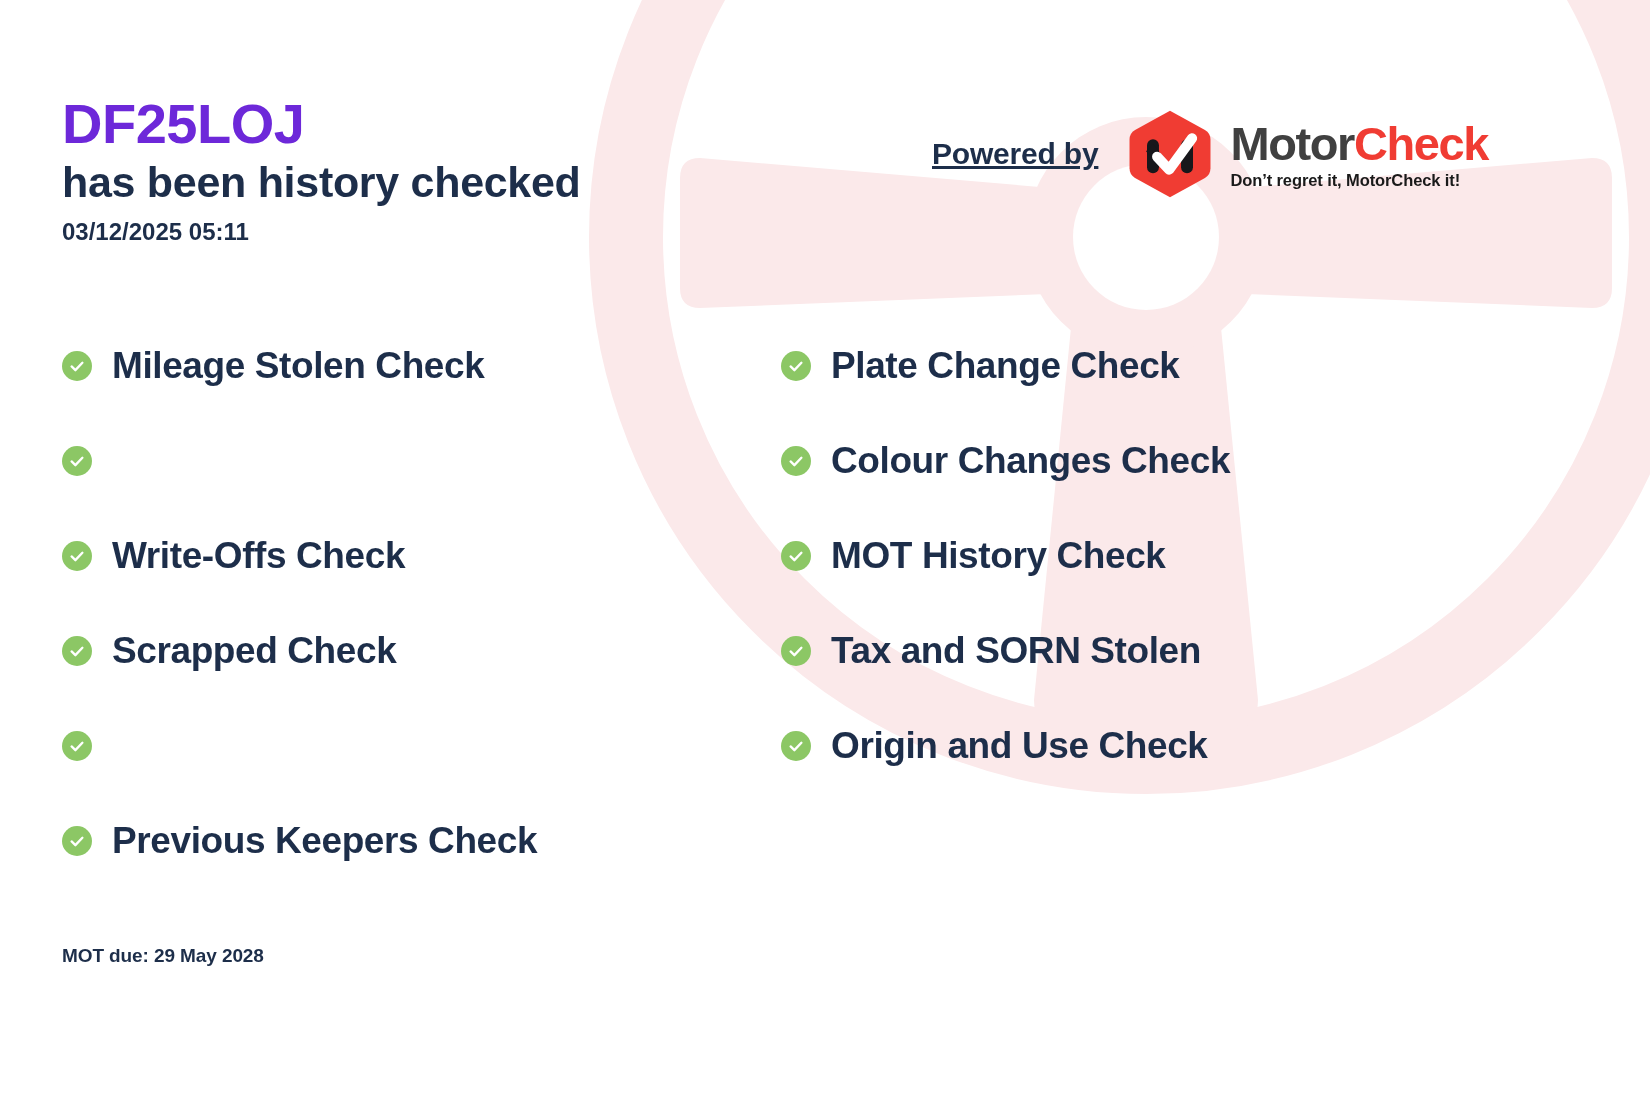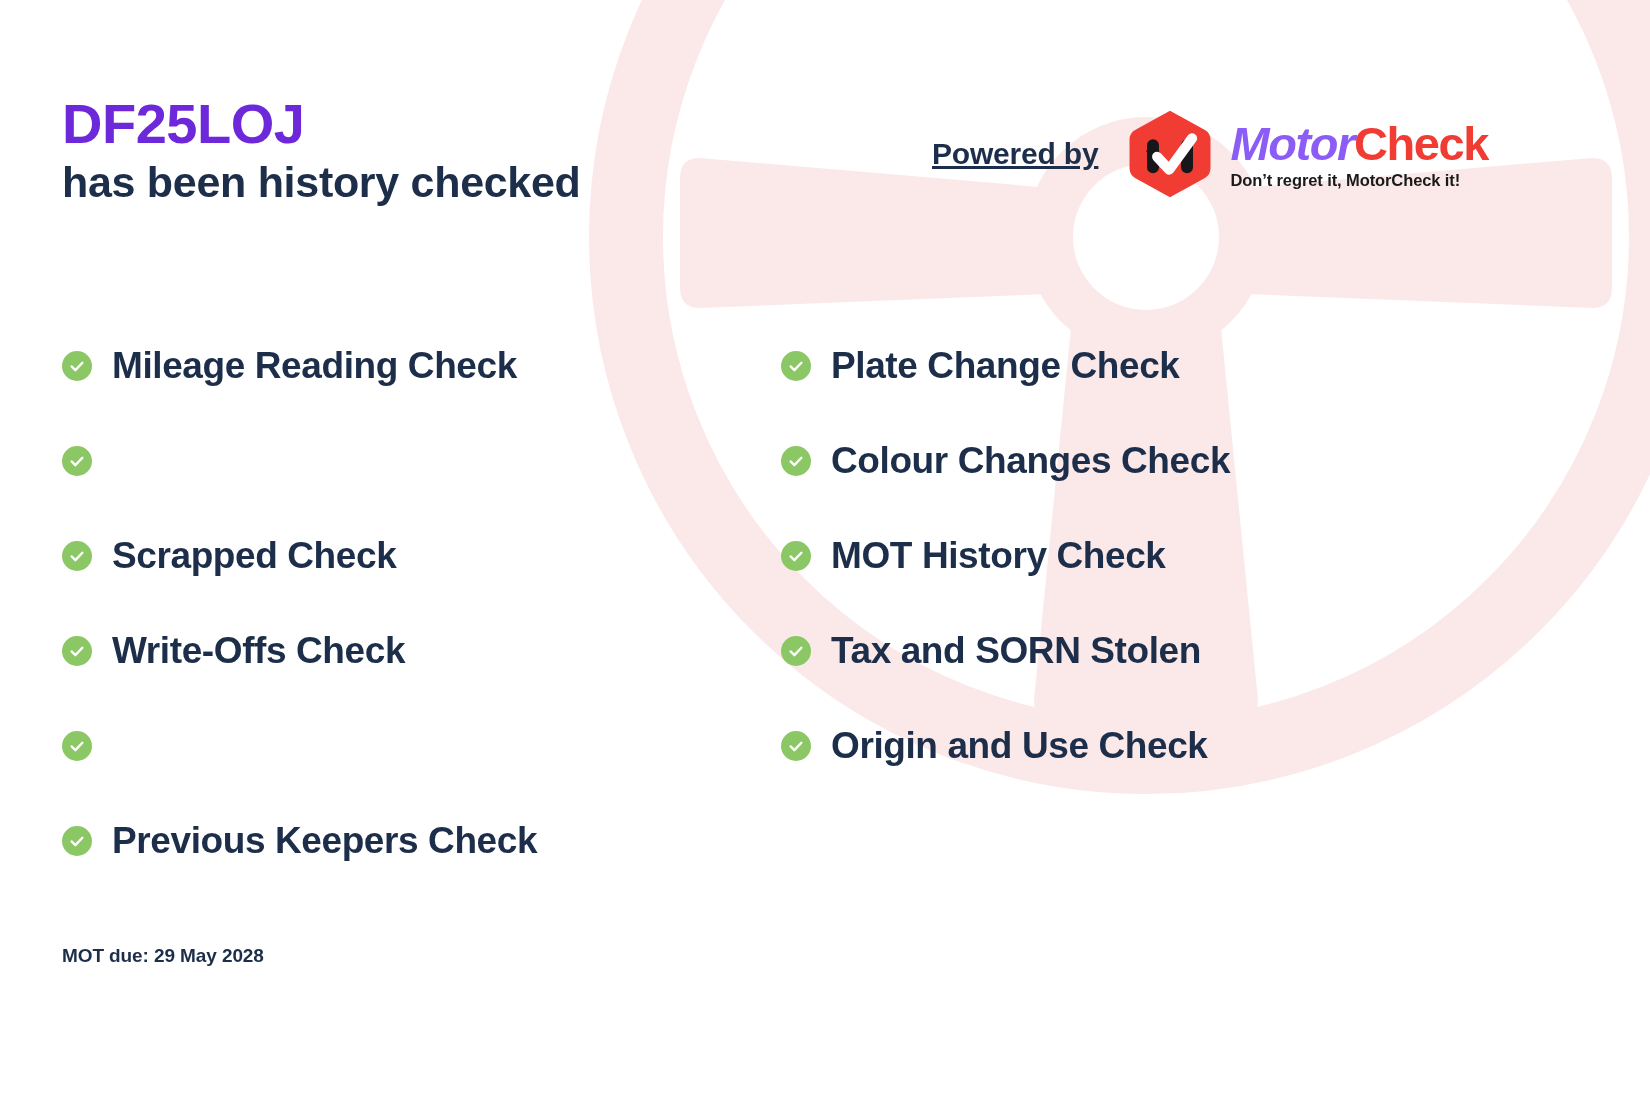--- a/index.html
+++ b/index.html
@@ -96,21 +96,21 @@
   #logo-mark { width: 92px; height: 92px; display: block; }
 
   #wordmark-block { display: flex; flex-direction: column; line-height: 1; }
 
   #wordmark {
     font-size: 47px;
     font-weight: 700;
     letter-spacing: -1.4px;
     white-space: nowrap;
   }
-  #wordmark .motor { color: #8b5cf6; font-style: italic; }
+  #wordmark .motor { color: #404040; }
   #wordmark .check { color: #f03c33; }
 
   #tagline {
     font-size: 16.5px;
     font-weight: 700;
     color: #1a1a1a;
     white-space: nowrap;
     margin-top: 5px;
     letter-spacing: -0.1px;
   }
@@ -193,20 +193,21 @@
         <path d="M 1080 237 L 1212 237 L 1258 700 Q 1258 730 1228 730 L 1064 730 Q 1034 730 1034 700 Z"></path>
 
         <circle cx="1146" cy="237" r="120"></circle>
       </g>
     </g>
   </svg>
 
   <div id="header-left">
     <div id="plate">DF25LOJ</div>
     <div id="headline">has been history checked</div>
+    <div id="timestamp">03/12/2025 05:11</div>
   </div>
 
   <div id="powered-block">
     <span id="powered-by-label">Powered by</span>
 
     <div id="logo-lockup">
       <svg id="logo-mark" viewBox="0 0 100 100" aria-hidden="true">
         <path d="M50 3 L88 24 Q94 27.5 94 34.5 L94 65.5 Q94 72.5 88 76 L50 97 L12 76 Q6 72.5 6 65.5 L6 34.5 Q6 27.5 12 24 Z" fill="#f03c33"></path>
 
         <rect x="25" y="34" width="13" height="37" rx="6.5" fill="#17171b"></rect>
@@ -227,51 +228,51 @@
     </div>
   </div>
 
   <div id="column-left" class="check-column">
     <div class="check-item">
       <span class="check-badge">
         <svg viewBox="0 0 20 20" aria-hidden="true">
             <path d="M4 10.5 L8.2 14.6 L16 6.4" fill="none" stroke="#ffffff" stroke-width="2.6" stroke-linecap="round" stroke-linejoin="round"></path>
           </svg>
       </span>
-      <span class="check-label">Mileage Reading Check</span>
-    </div>
-    <div class="check-item">
-      <span class="check-badge">
-        <svg viewBox="0 0 20 20" aria-hidden="true">
-            <path d="M4 10.5 L8.2 14.6 L16 6.4" fill="none" stroke="#ffffff" stroke-width="2.6" stroke-linecap="round" stroke-linejoin="round"></path>
-          </svg>
-      </span>
+      <span class="check-label">Mileage Stolen Check</span>
+    </div>
+    <div class="check-item">
+      <span class="check-badge">
+        <svg viewBox="0 0 20 20" aria-hidden="true">
+            <path d="M4 10.5 L8.2 14.6 L16 6.4" fill="none" stroke="#ffffff" stroke-width="2.6" stroke-linecap="round" stroke-linejoin="round"></path>
+          </svg>
+      </span>
+    </div>
+    <div class="check-item">
+      <span class="check-badge">
+        <svg viewBox="0 0 20 20" aria-hidden="true">
+            <path d="M4 10.5 L8.2 14.6 L16 6.4" fill="none" stroke="#ffffff" stroke-width="2.6" stroke-linecap="round" stroke-linejoin="round"></path>
+          </svg>
+      </span>
+      <span class="check-label">Write-Offs Check</span>
     </div>
     <div class="check-item">
       <span class="check-badge">
         <svg viewBox="0 0 20 20" aria-hidden="true">
             <path d="M4 10.5 L8.2 14.6 L16 6.4" fill="none" stroke="#ffffff" stroke-width="2.6" stroke-linecap="round" stroke-linejoin="round"></path>
           </svg>
       </span>
       <span class="check-label">Scrapped Check</span>
     </div>
     <div class="check-item">
       <span class="check-badge">
         <svg viewBox="0 0 20 20" aria-hidden="true">
             <path d="M4 10.5 L8.2 14.6 L16 6.4" fill="none" stroke="#ffffff" stroke-width="2.6" stroke-linecap="round" stroke-linejoin="round"></path>
           </svg>
       </span>
-      <span class="check-label">Write-Offs Check</span>
-    </div>
-    <div class="check-item">
-      <span class="check-badge">
-        <svg viewBox="0 0 20 20" aria-hidden="true">
-            <path d="M4 10.5 L8.2 14.6 L16 6.4" fill="none" stroke="#ffffff" stroke-width="2.6" stroke-linecap="round" stroke-linejoin="round"></path>
-          </svg>
-      </span>
     </div>
     <div class="check-item">
       <span class="check-badge">
         <svg viewBox="0 0 20 20" aria-hidden="true">
             <path d="M4 10.5 L8.2 14.6 L16 6.4" fill="none" stroke="#ffffff" stroke-width="2.6" stroke-linecap="round" stroke-linejoin="round"></path>
           </svg>
       </span>
       <span class="check-label">Previous Keepers Check</span>
     </div>
   </div>

